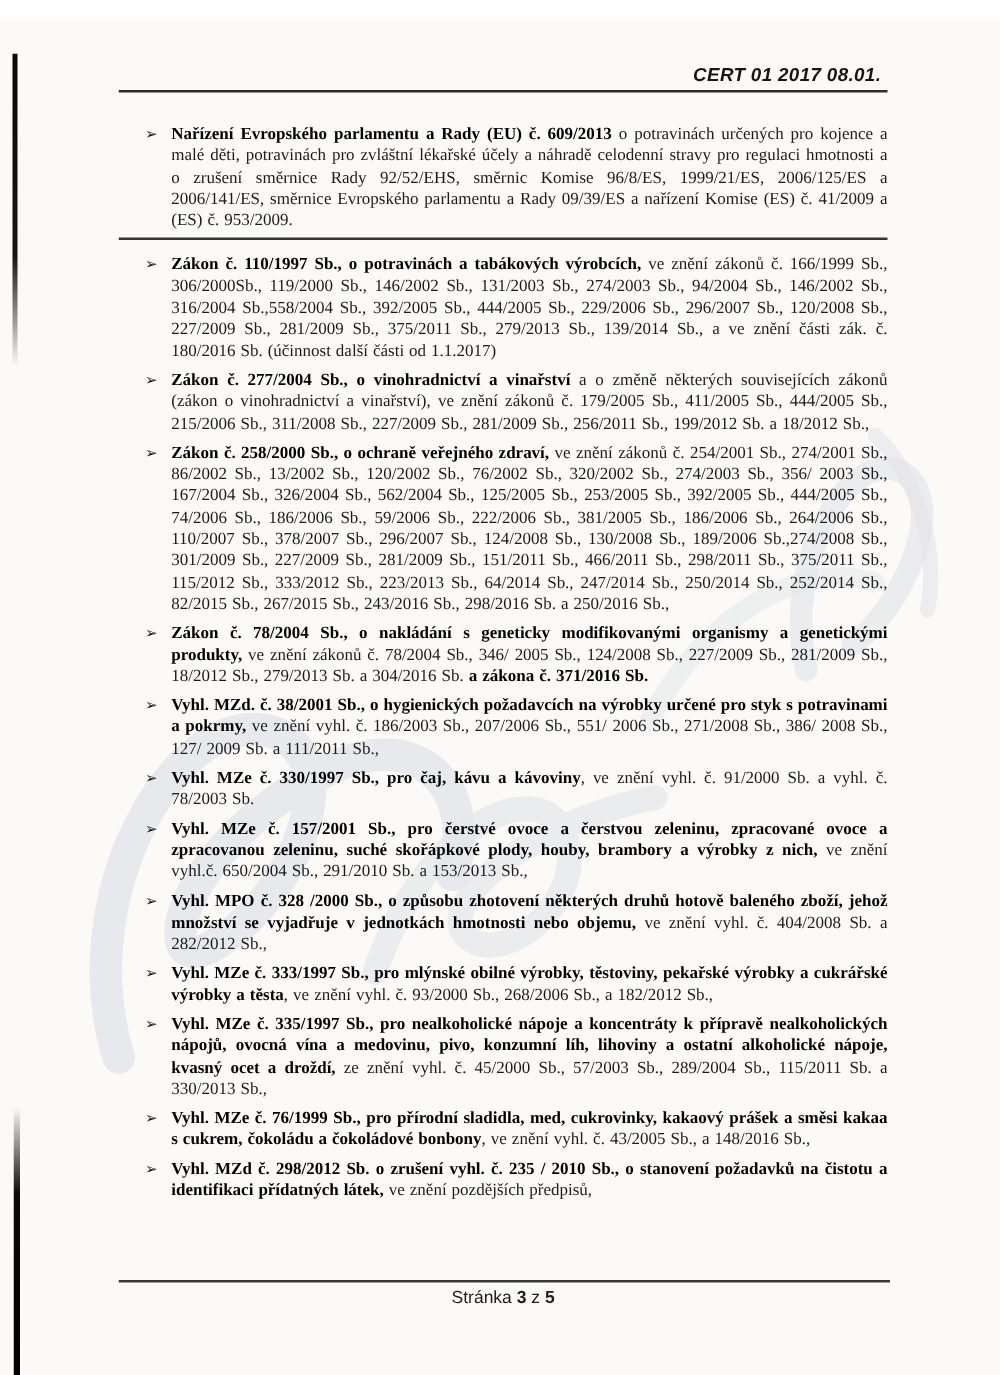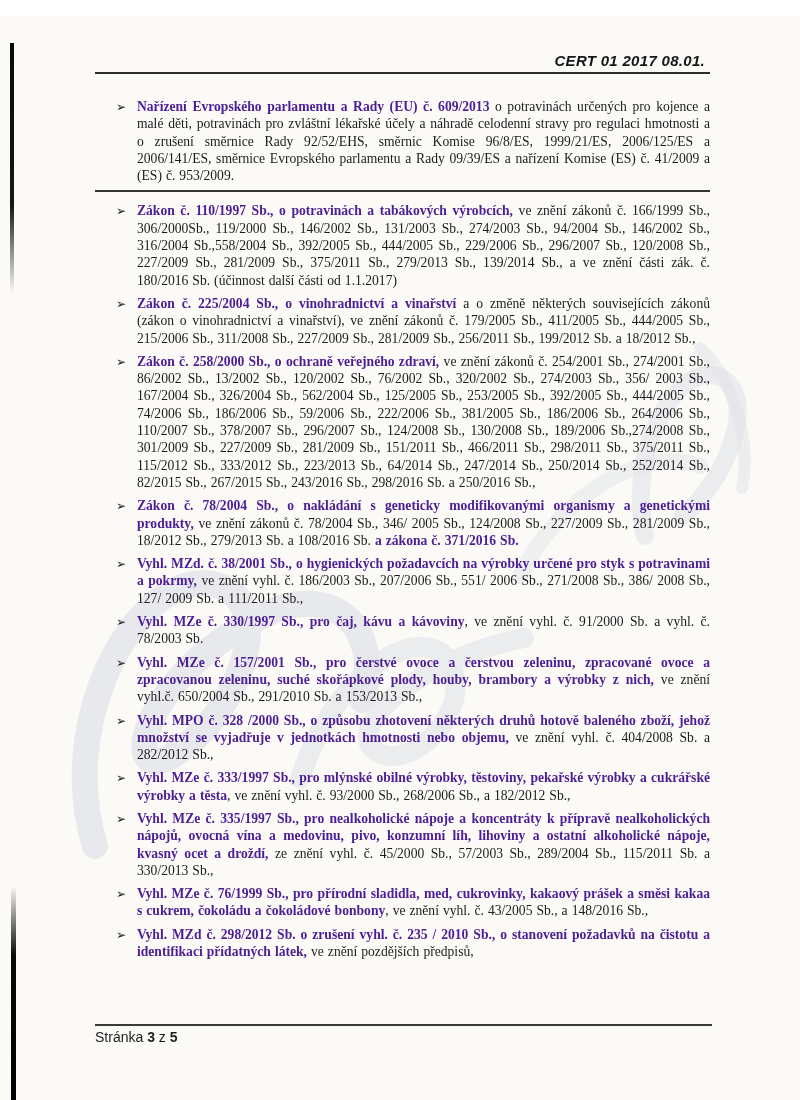--- a/index.html
+++ b/index.html
@@ -49,32 +49,33 @@
     flex:none; width:42px; padding-left:21px; box-sizing:border-box;
     font-family:"DejaVu Sans", sans-serif;
     font-size:12px; line-height:17px; padding-top:1px; color:#141414;
   }
   .itext {
     flex:1; margin:0;
     font-size:13.6px; line-height:17.3px;
     text-align:justify; text-align-last:left;
     word-spacing:0.6px;
   }
-  .itext b { font-weight:bold; color:#4c1d95; }
+  .itext b { font-weight:bold; color:#000000; }
 
   .divider {
     height:2px; background:#353537; margin:6px 0 10px 0;
   }
 
   .footer-rule {
     position:absolute; top:1008px; left:95px; width:617px; height:2px;
     background:#3a3a3c;
   }
   .footer-text {
     position:absolute; top:1013px; left:95px; width:615px;
+    text-align:center;
     font-family:"Liberation Sans", sans-serif;
     font-size:14px; color:#1d1d1f;
   }
   .footer-text b { font-weight:bold; }
 </style>
 </head>
 <body>
 
 <div class="page">
 
@@ -104,31 +105,31 @@
 
     <div class="divider"></div>
 
     <div class="item">
       <span class="bullet">➢</span>
       <p class="itext"><b>Zákon č. 110/1997 Sb., o potravinách a tabákových výrobcích,</b><span> ve znění zákonů č. 166/1999 Sb., 306/2000Sb., 119/2000 Sb., 146/2002 Sb., 131/2003 Sb., 274/2003 Sb., 94/2004 Sb., 146/2002 Sb., 316/2004 Sb.,558/2004 Sb., 392/2005 Sb., 444/2005 Sb., 229/2006 Sb., 296/2007 Sb., 120/2008 Sb., 227/2009 Sb., 281/2009 Sb., 375/2011 Sb., 279/2013 Sb., 139/2014 Sb., a ve znění části zák. č. 180/2016 Sb. (účinnost další části od 1.1.2017)</span><b></b></p>
     </div>
 
     <div class="item">
       <span class="bullet">➢</span>
-      <p class="itext"><b>Zákon č. 225/2004 Sb., o vinohradnictví a vinařství</b><span> a o změně některých souvisejících zákonů (zákon o vinohradnictví a vinařství), ve znění zákonů č. 179/2005 Sb., 411/2005 Sb., 444/2005 Sb., 215/2006 Sb., 311/2008 Sb., 227/2009 Sb., 281/2009 Sb., 256/2011 Sb., 199/2012 Sb. a 18/2012 Sb.,</span><b></b></p>
+      <p class="itext"><b>Zákon č. 277/2004 Sb., o vinohradnictví a vinařství</b><span> a o změně některých souvisejících zákonů (zákon o vinohradnictví a vinařství), ve znění zákonů č. 179/2005 Sb., 411/2005 Sb., 444/2005 Sb., 215/2006 Sb., 311/2008 Sb., 227/2009 Sb., 281/2009 Sb., 256/2011 Sb., 199/2012 Sb. a 18/2012 Sb.,</span><b></b></p>
     </div>
 
     <div class="item">
       <span class="bullet">➢</span>
       <p class="itext"><b>Zákon č. 258/2000 Sb., o ochraně veřejného zdraví,</b><span> ve znění zákonů č. 254/2001 Sb., 274/2001 Sb., 86/2002 Sb., 13/2002 Sb., 120/2002 Sb., 76/2002 Sb., 320/2002 Sb., 274/2003 Sb., 356/ 2003 Sb., 167/2004 Sb., 326/2004 Sb., 562/2004 Sb., 125/2005 Sb., 253/2005 Sb., 392/2005 Sb., 444/2005 Sb., 74/2006 Sb., 186/2006 Sb., 59/2006 Sb., 222/2006 Sb., 381/2005 Sb., 186/2006 Sb., 264/2006 Sb., 110/2007 Sb., 378/2007 Sb., 296/2007 Sb., 124/2008 Sb., 130/2008 Sb., 189/2006 Sb.,274/2008 Sb., 301/2009 Sb., 227/2009 Sb., 281/2009 Sb., 151/2011 Sb., 466/2011 Sb., 298/2011 Sb., 375/2011 Sb., 115/2012 Sb., 333/2012 Sb., 223/2013 Sb., 64/2014 Sb., 247/2014 Sb., 250/2014 Sb., 252/2014 Sb., 82/2015 Sb., 267/2015 Sb., 243/2016 Sb., 298/2016 Sb. a 250/2016 Sb.,</span><b></b></p>
     </div>
 
     <div class="item">
       <span class="bullet">➢</span>
-      <p class="itext"><b>Zákon č. 78/2004 Sb., o nakládání s geneticky modifikovanými organismy a genetickými produkty,</b><span> ve znění zákonů č. 78/2004 Sb., 346/ 2005 Sb., 124/2008 Sb., 227/2009 Sb., 281/2009 Sb., 18/2012 Sb., 279/2013 Sb. a 108/2016 Sb. </span><b>a zákona č. 371/2016 Sb.</b></p>
+      <p class="itext"><b>Zákon č. 78/2004 Sb., o nakládání s geneticky modifikovanými organismy a genetickými produkty,</b><span> ve znění zákonů č. 78/2004 Sb., 346/ 2005 Sb., 124/2008 Sb., 227/2009 Sb., 281/2009 Sb., 18/2012 Sb., 279/2013 Sb. a 304/2016 Sb. </span><b>a zákona č. 371/2016 Sb.</b></p>
     </div>
 
     <div class="item">
       <span class="bullet">➢</span>
       <p class="itext"><b>Vyhl. MZd. č. 38/2001 Sb., o hygienických požadavcích na výrobky určené pro styk s potravinami a pokrmy,</b><span> ve znění vyhl. č. 186/2003 Sb., 207/2006 Sb., 551/ 2006 Sb., 271/2008 Sb., 386/ 2008 Sb., 127/ 2009 Sb. a 111/2011 Sb.,</span><b></b></p>
     </div>
 
     <div class="item">
       <span class="bullet">➢</span>
       <p class="itext"><b>Vyhl. MZe č. 330/1997 Sb., pro čaj, kávu a kávoviny</b><span>, ve znění vyhl. č. 91/2000 Sb. a vyhl. č. 78/2003 Sb.</span><b></b></p>

